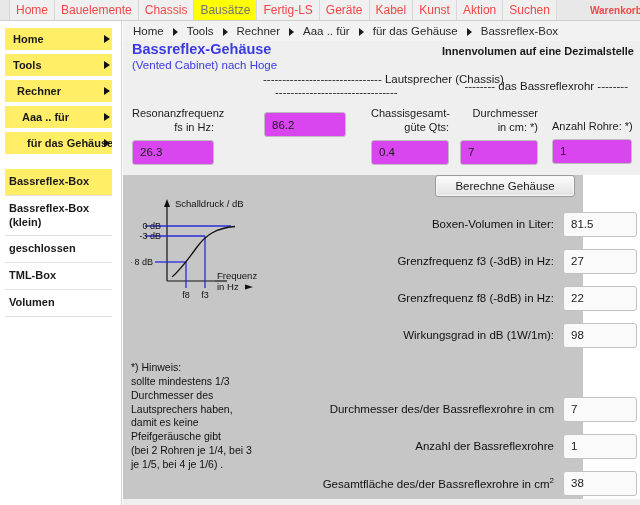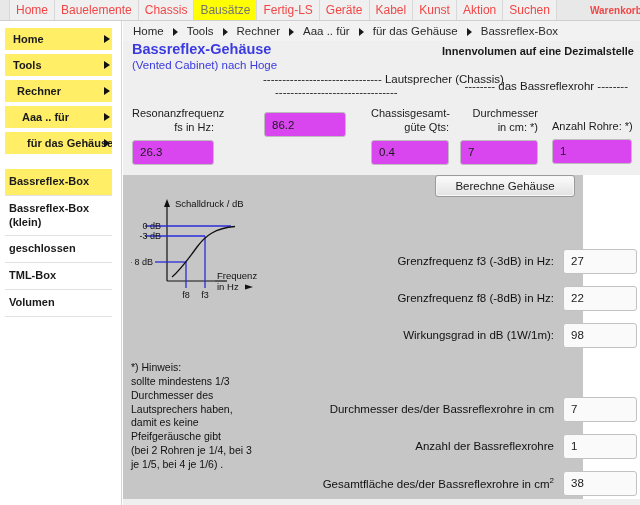--- a/index.html
+++ b/index.html
@@ -362,20 +362,24 @@
     <div>*) Hinweis:</div>
     <div>sollte mindestens 1/3</div>
     <div>Durchmesser des</div>
     <div>Lautsprechers haben,</div>
     <div>damit es keine</div>
     <div>Pfeifgeräusche gibt</div>
     <div>(bei 2 Rohren je 1/4, bei 3</div>
     <div>je 1/5, bei 4 je 1/6) .</div>
   </div>
 
+  <div class="out-row" style="top:36px">
+    <div class="out-label">Boxen-Volumen in Liter:</div>
+    <div class="out-field wide">81.5</div>
+  </div>
   <div class="out-row" style="top:73px">
     <div class="out-label">Grenzfrequenz f3 (-3dB) in Hz:</div>
     <div class="out-field wide">27</div>
   </div>
   <div class="out-row" style="top:110px">
     <div class="out-label">Grenzfrequenz f8 (-8dB) in Hz:</div>
     <div class="out-field wide">22</div>
   </div>
   <div class="out-row" style="top:147px">
     <div class="out-label">Wirkungsgrad in dB (1W/1m):</div>

